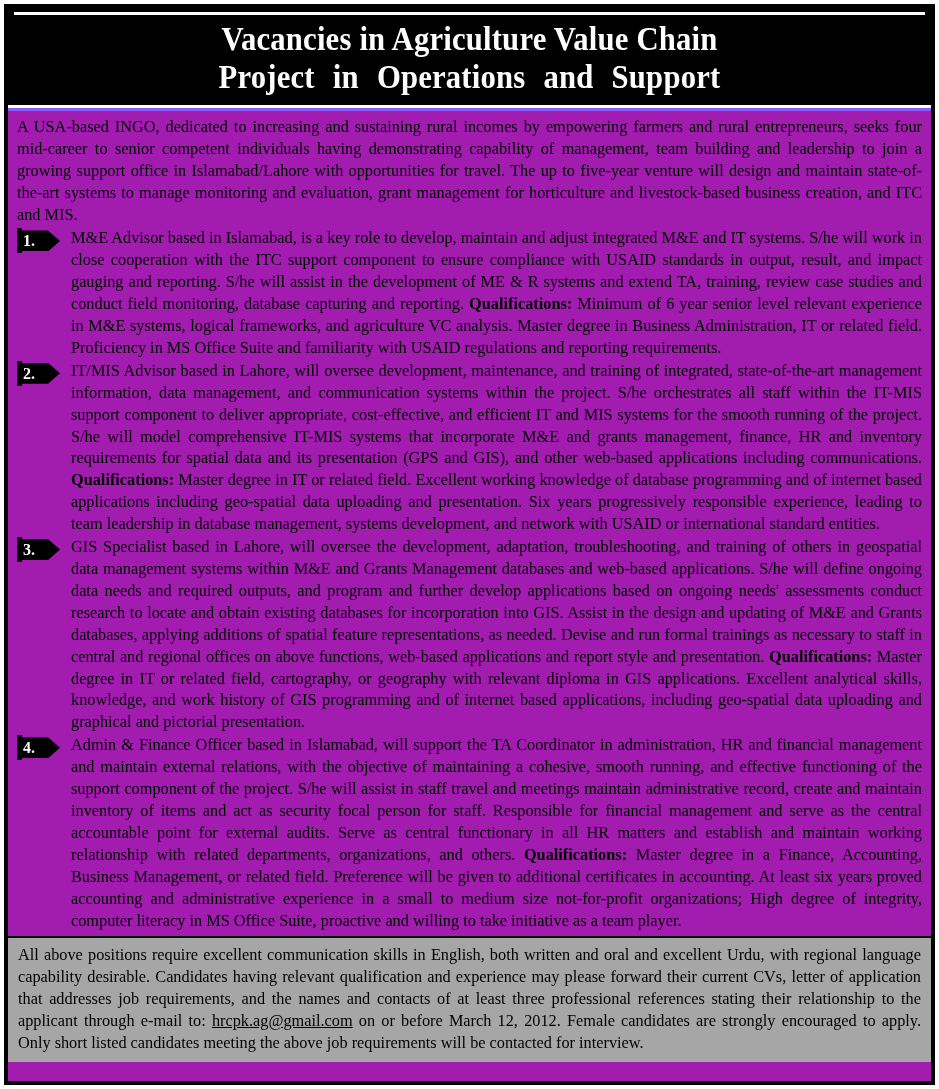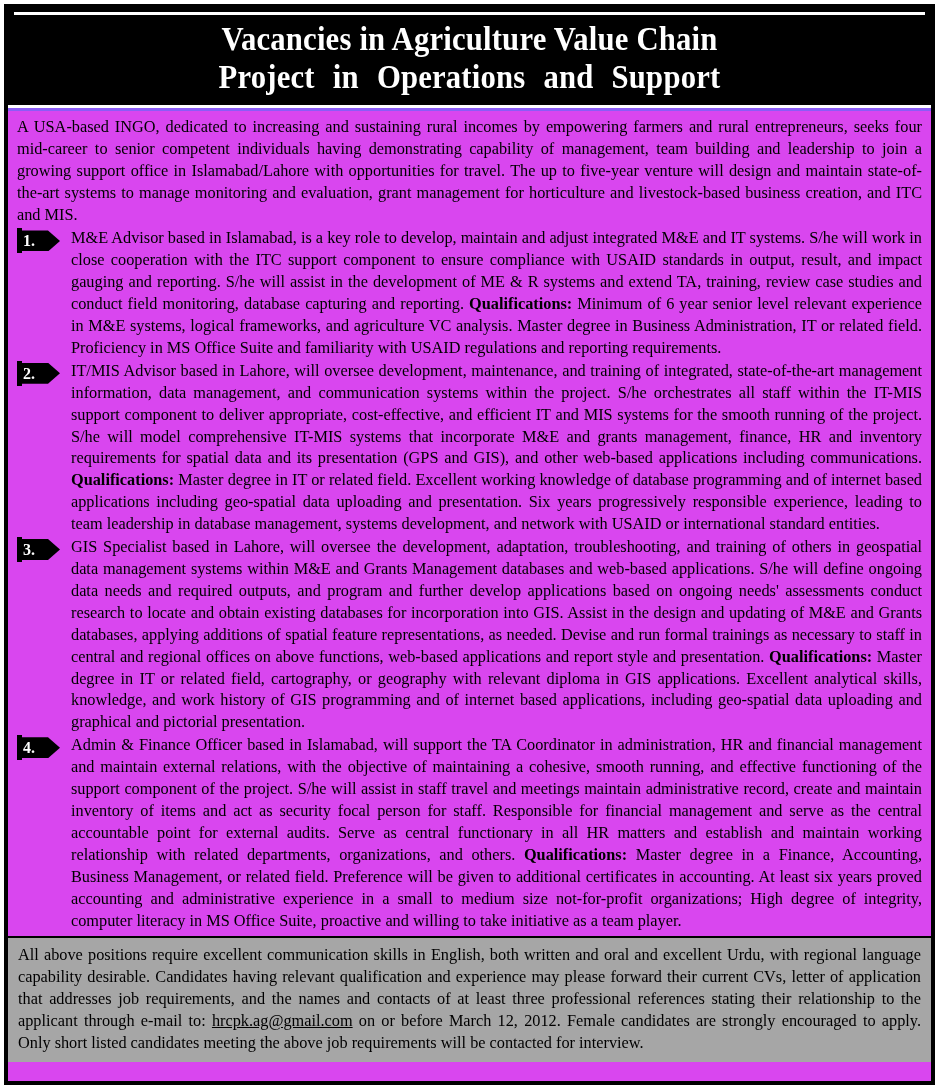--- a/index.html
+++ b/index.html
@@ -22,21 +22,21 @@
   }
   
   .ad-frame {
     position: absolute;
     left: 4px;
     top: 4px;
     right: 4px;
     bottom: 4px;
     border: 4px solid #000000;
     box-sizing: border-box;
-    background: #d946ef;
+    background: #a21caf;
     display: flex;
     flex-direction: column;
   }
   
   .title-block {
     background: #000000;
     padding: 4px 4px 8px 4px;
     flex: 0 0 auto;
     border-bottom: 3px solid #ffffff;
   }

